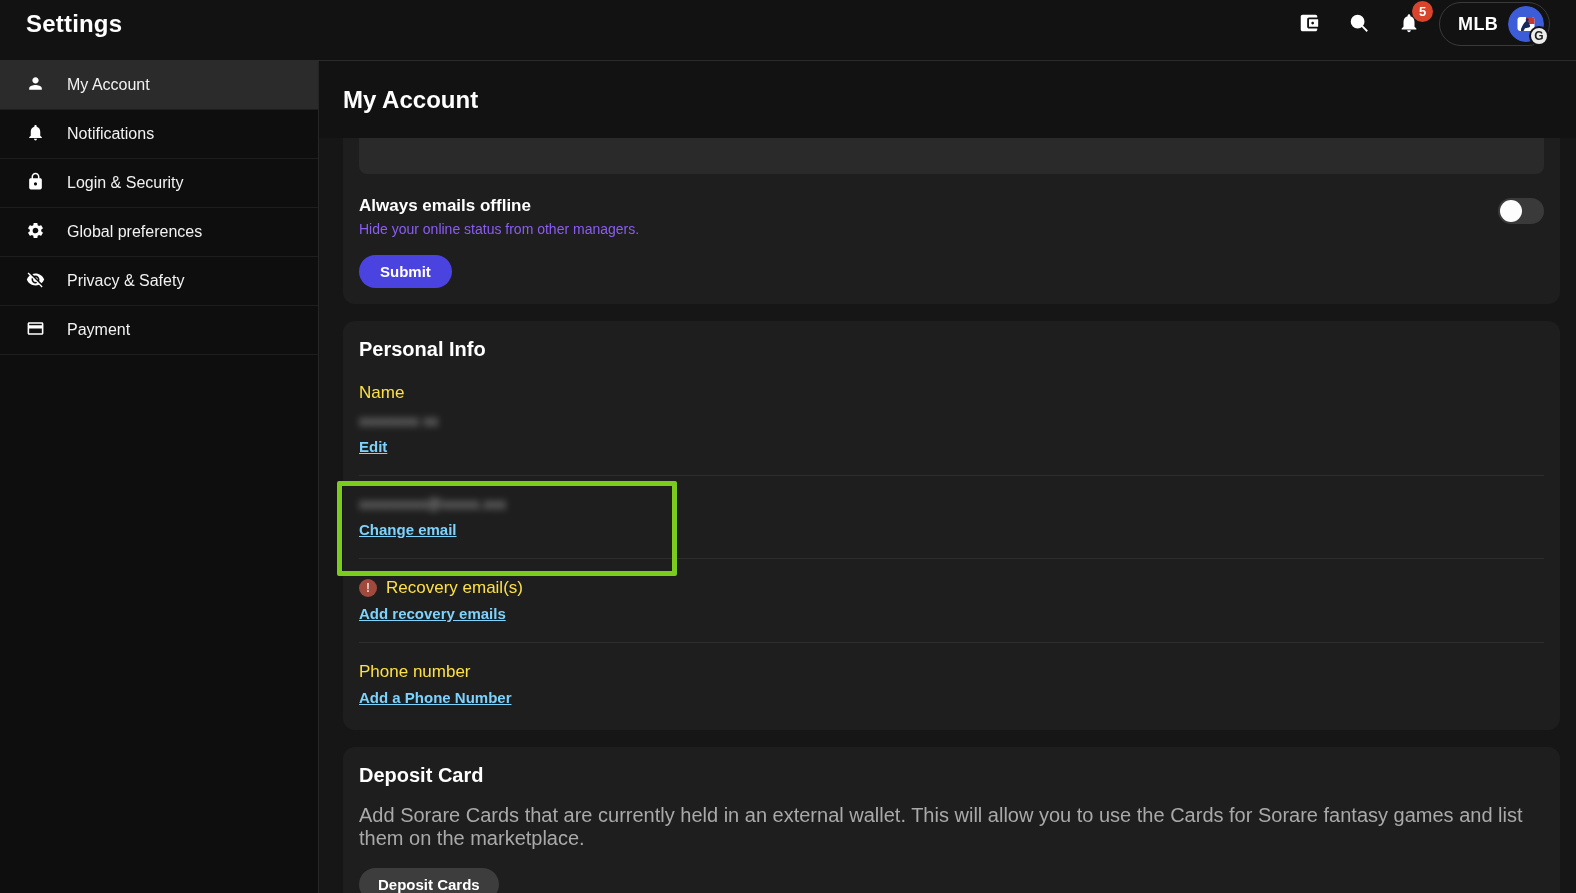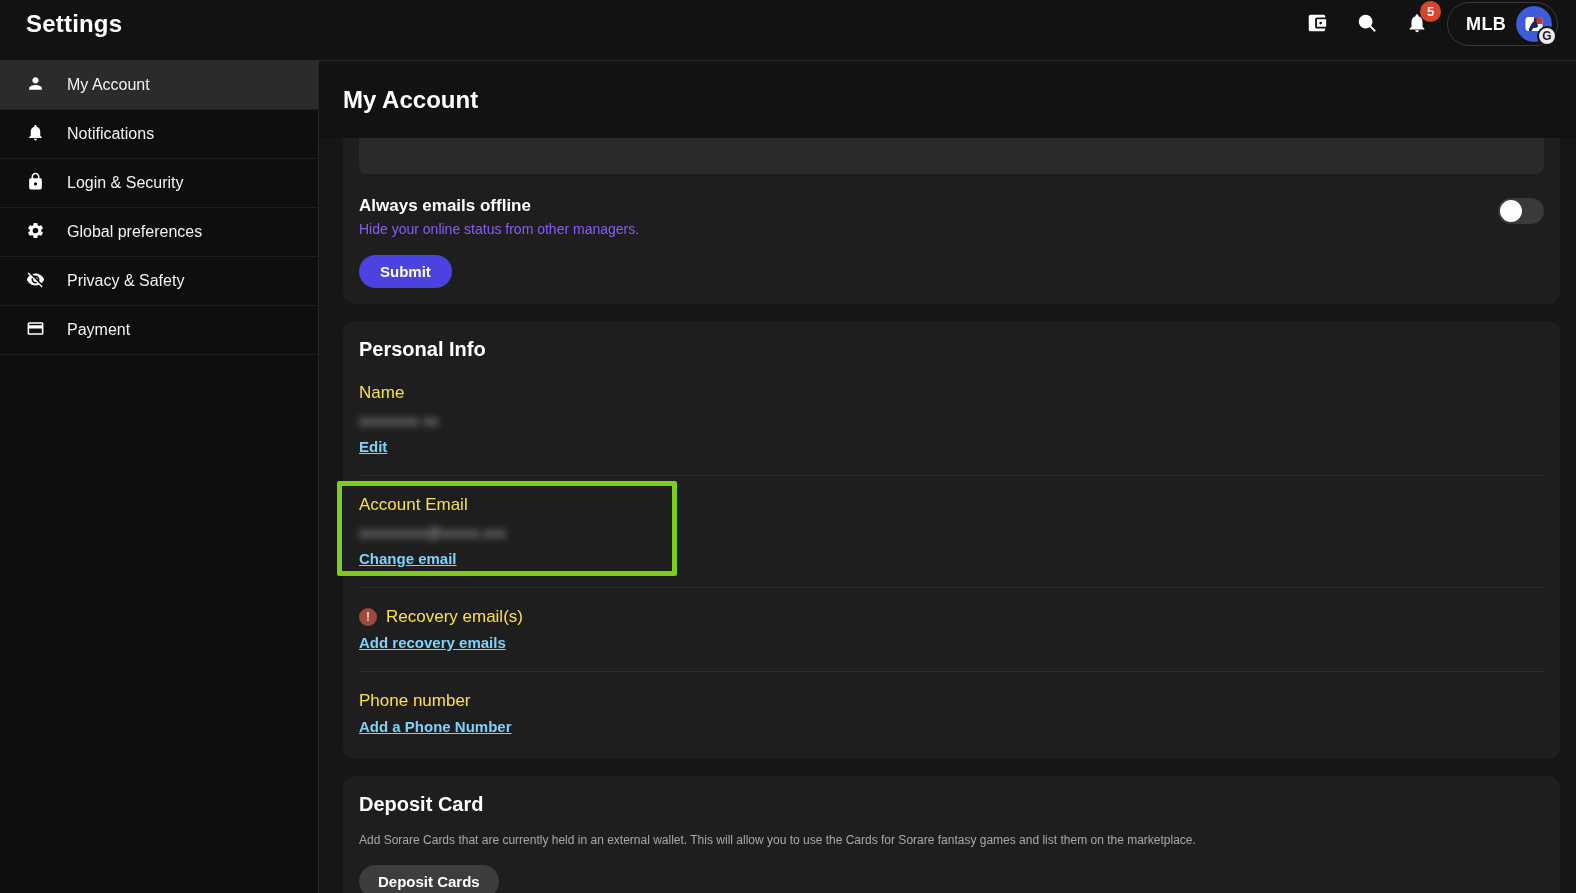--- a/index.html
+++ b/index.html
@@ -24,21 +24,21 @@
   }
   .icon-btn svg { width:22px; height:22px; fill:#fff; }
   .badge {
     position:absolute; top:-3px; right:-4px; min-width:21px; height:21px;
     background:#d8452c; border-radius:50%; color:#fff; font-size:13px; font-weight:bold;
     display:flex; align-items:center; justify-content:center; padding:0 3px;
   }
   .profile-pill {
     display:flex; align-items:center; gap:10px; height:44px;
     border:1.5px solid #3a3a3a; border-radius:999px; background:transparent;
-    padding:0 5px 0 18px; color:#fff; cursor:pointer; margin-right:8px;
+    padding:0 5px 0 18px; color:#fff; cursor:pointer; margin-right:16px;
   }
   .profile-pill .pill-label { font-size:18px; font-weight:bold; letter-spacing:.3px; }
   .avatar-wrap { position:relative; width:36px; height:36px; }
   .avatar { width:36px; height:36px; border-radius:50%; display:block; }
   .avatar-badge {
     position:absolute; right:-5px; bottom:-4px; width:20px; height:20px;
     background:#ececec; color:#1b1b1b; border:2px solid #141414; border-radius:50%;
     font-size:12px; font-weight:bold; display:flex; align-items:center; justify-content:center;
   }
 
@@ -109,21 +109,21 @@
   }
   .warn-row { display:flex; align-items:center; gap:9px; }
   .warn-dot {
     width:18px; height:18px; border-radius:50%; background:#9f4a3c; color:#ecd9d4;
     font-size:12px; font-weight:bold; display:flex; align-items:center; justify-content:center;
     line-height:1;
   }
   .pi-bottom-pad { height:23px; }
 
   
-  .deposit-desc { font-size:12px; color:#a9a9a9; margin-top:17px; }
+  .deposit-desc { font-size:20px; color:#a9a9a9; margin-top:17px; }
   .btn-gray {
     display:inline-block; margin:18px 0 16px 0; padding:8px 19px;
     background:#3d3d3d; color:#fff; font-size:15px; font-weight:bold;
     border:none; border-radius:999px; cursor:pointer;
   }
 </style>
 </head>
 <body>
 
 <header class="topbar">
@@ -261,21 +261,20 @@
           <div class="pi-section" style="margin-top:22px;">
             <div class="pi-label">Name</div>
             <div class="pi-value">xxxxxxxx xx</div>
             <a class="link">Edit</a>
           </div>
 
           <div class="divider"></div>
 
           <div class="pi-section email-section">
             <div class="highlight-box"></div>
-            <div class="pi-label">Account Email</div>
             <div class="pi-value">xxxxxxxxx@xxxxx.xxx</div>
             <a class="link">Change email</a>
           </div>
 
           <div class="divider"></div>
 
           <div class="pi-section">
             <div class="warn-row">
               <span class="warn-dot">!</span>
               <span class="pi-label">Recovery email(s)</span>

